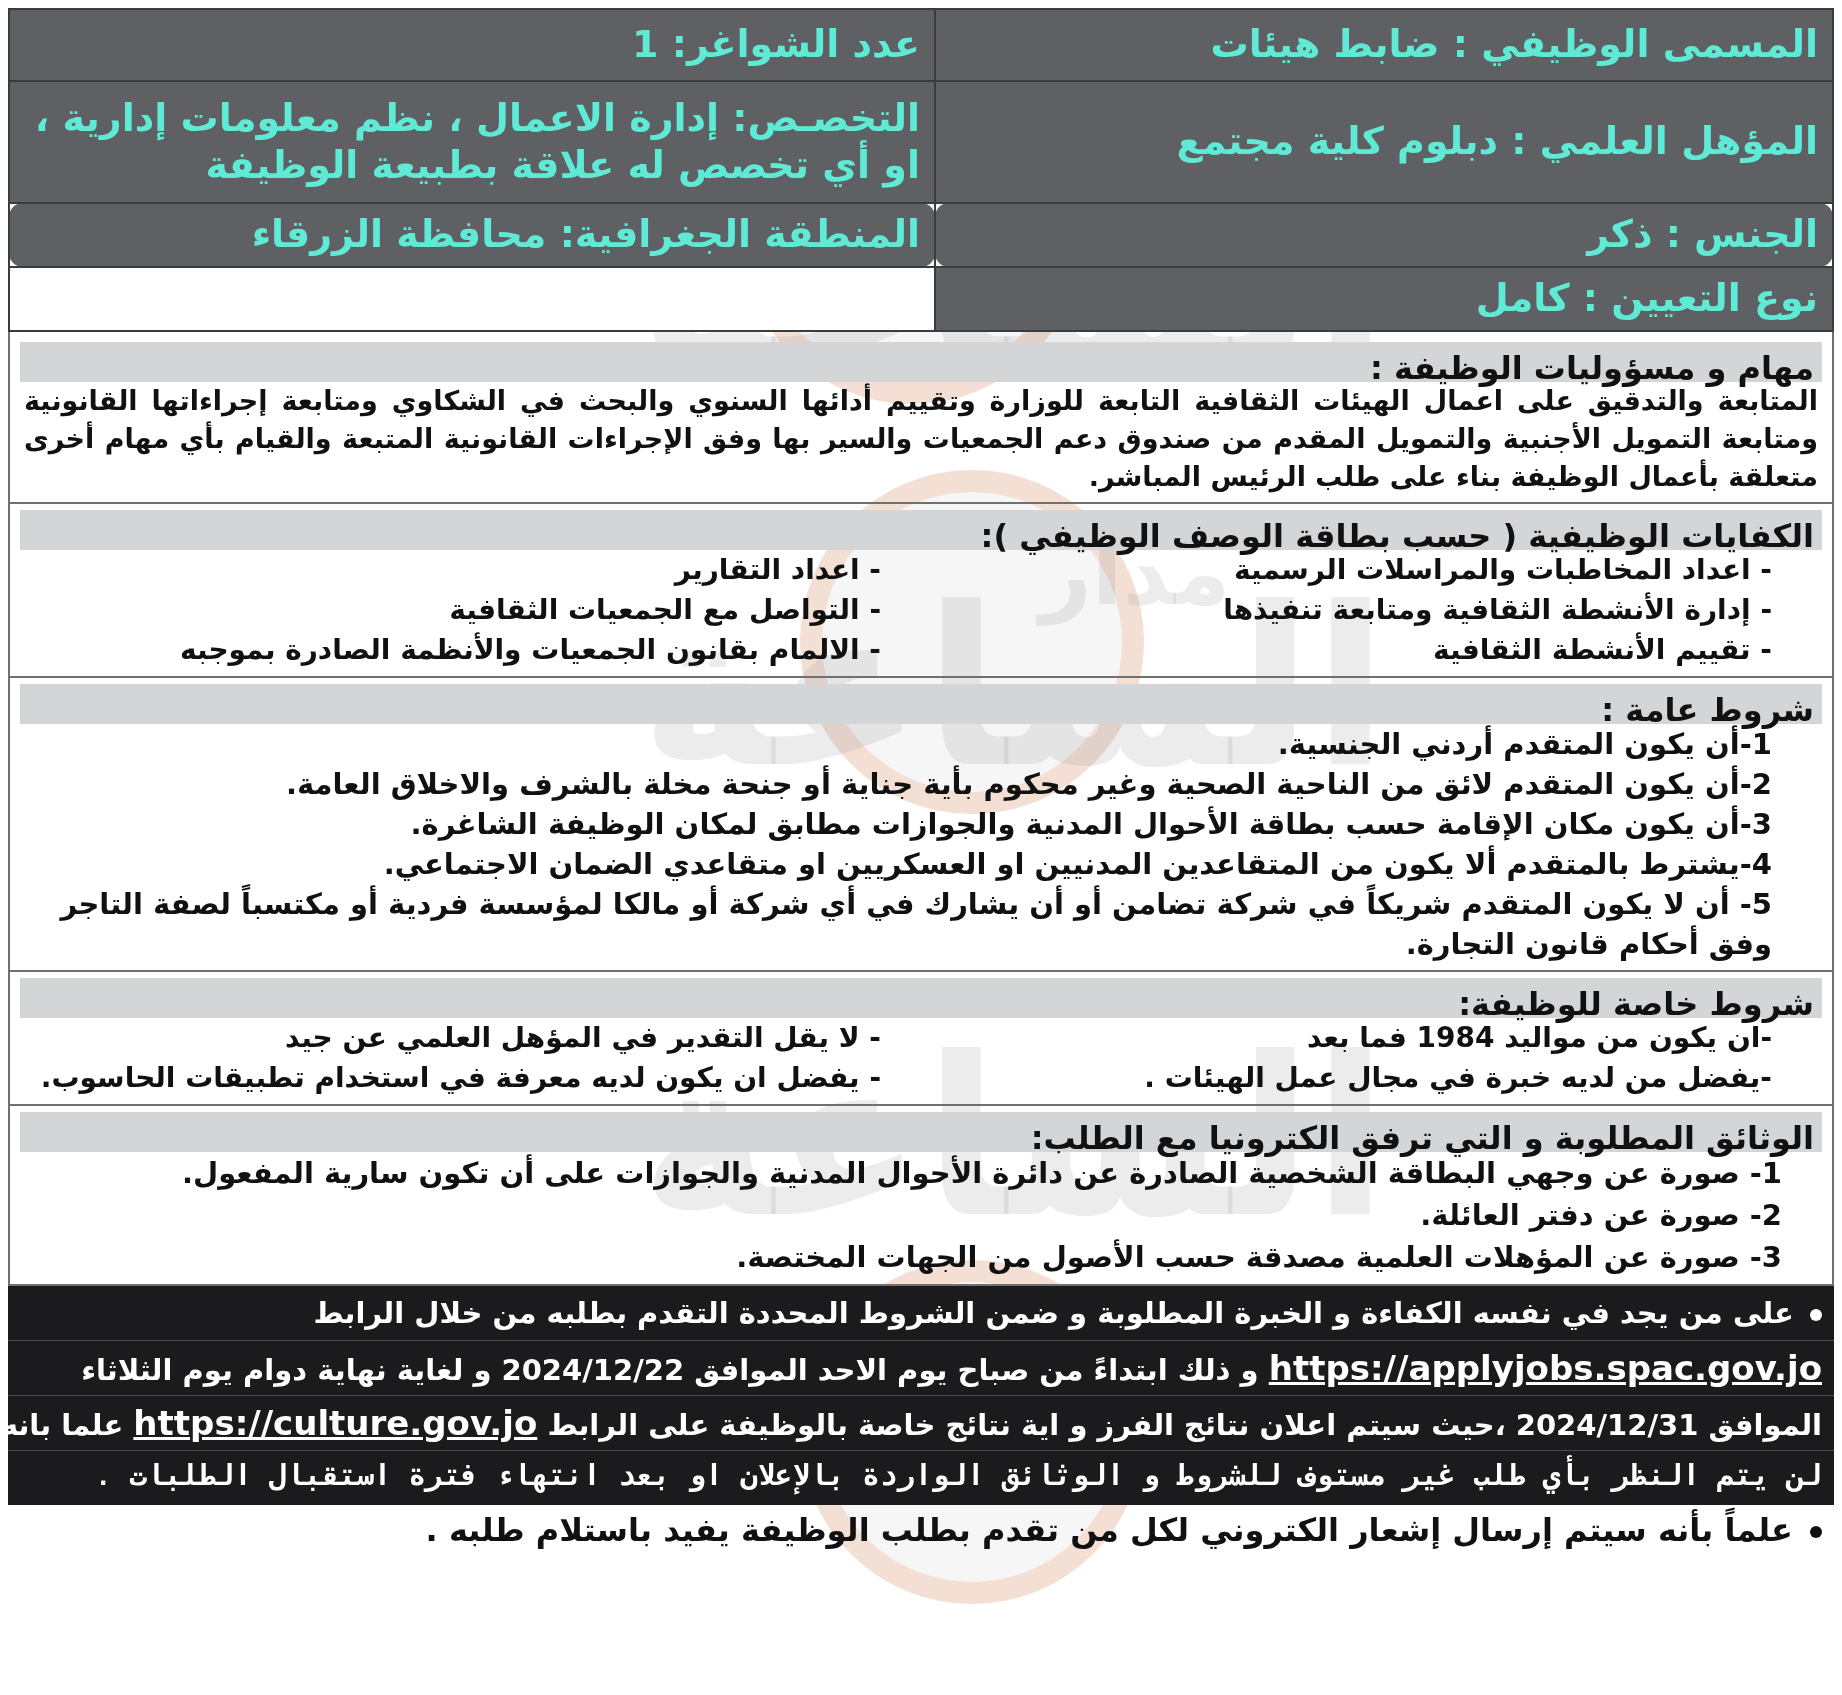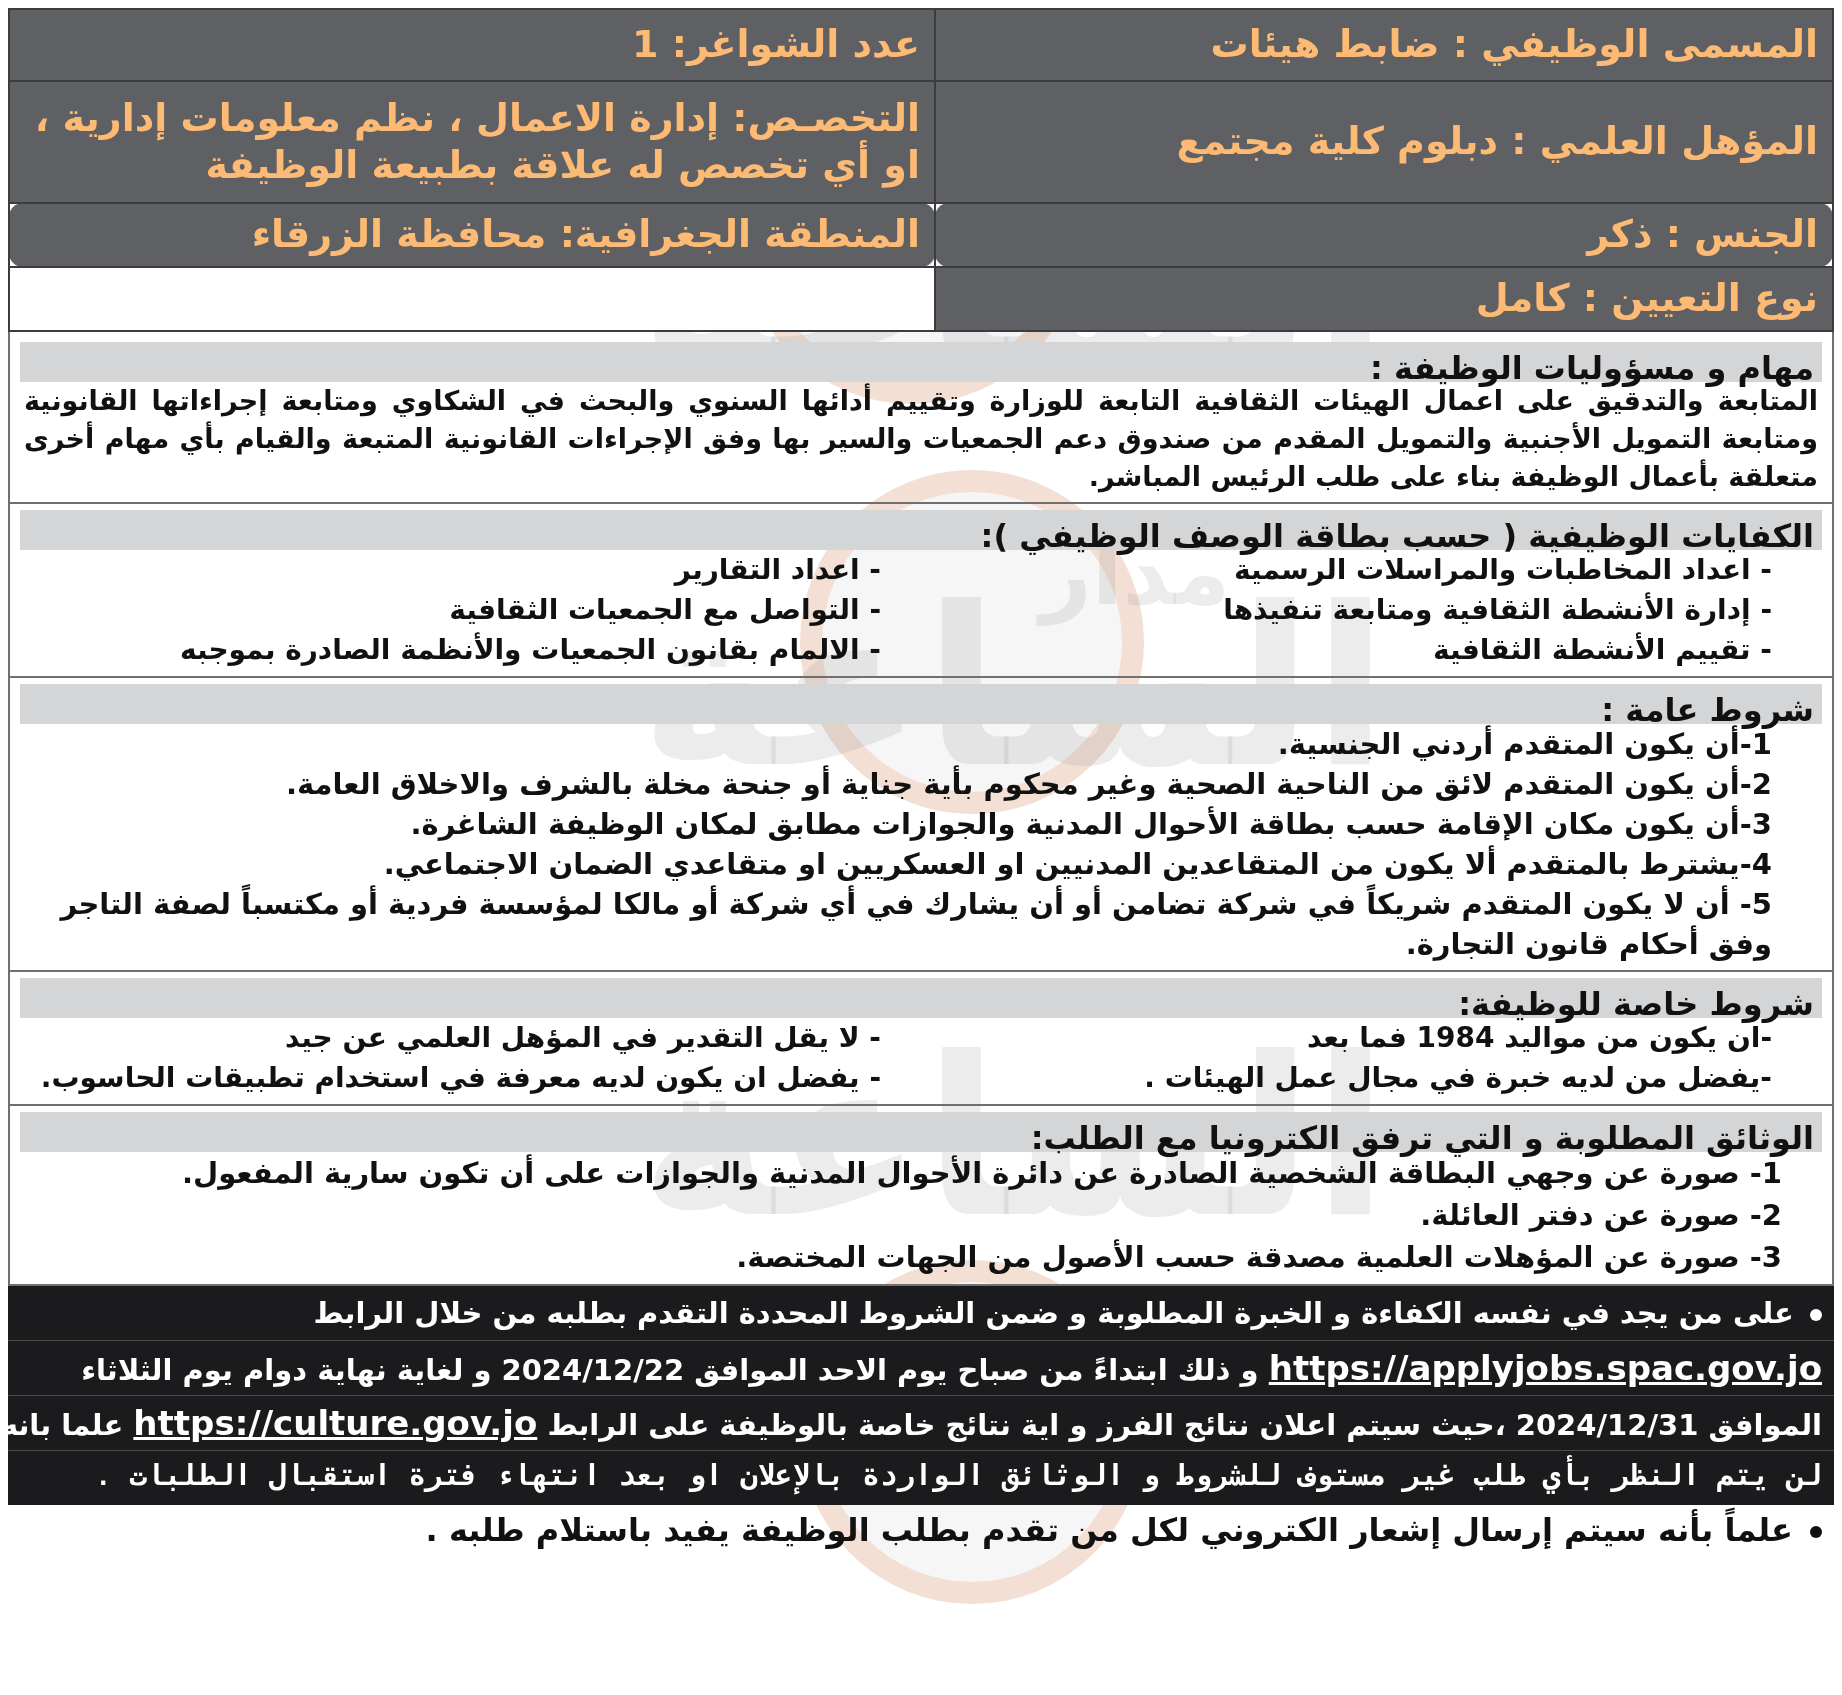--- a/index.html
+++ b/index.html
@@ -7,21 +7,21 @@
          font-family:"DejaVu Sans","Liberation Sans",sans-serif; color:#111; }
   .page { position:absolute; left:8px; top:8px; width:1826px; direction:rtl; }
 
   
   .wm { position:absolute; pointer-events:none; z-index:0; }
   .wm-clock { position:absolute; border-radius:50%; border:22px solid rgba(232,140,90,0.22);
               background:rgba(180,180,180,0.12); }
   .wm-text { position:absolute; font-weight:bold; color:rgba(150,150,150,0.18);
              font-family:"DejaVu Sans",sans-serif; }
   .hdr-table { width:100%; border-collapse:collapse; position:relative; z-index:1; }
-  .hdr-table td { background:#5f6063; color:#fdba74; font-weight:bold; font-size:38px;
+  .hdr-table td { background:#5f6063; color:#5eead4; font-weight:bold; font-size:38px;
                   border:2px solid #3b3c3e; padding:4px 14px; vertical-align:middle; line-height:1.25; }
   .hdr-table td.right { width:868px; }
   .hdr-table td.white { background:#ffffff; border-color:#3b3c3e; }
   .hdr-table tr.r1 td { height:62px; }
   .hdr-table tr.r2 td { height:112px; }
   .hdr-table tr.r3 td { height:54px;border-radius:14px; }
   .hdr-table tr.r4 td { height:54px; }
 
   
   .section { border:2px solid #707070; border-top:none; padding:6px 10px 6px 10px; position:relative; z-index:1; }

